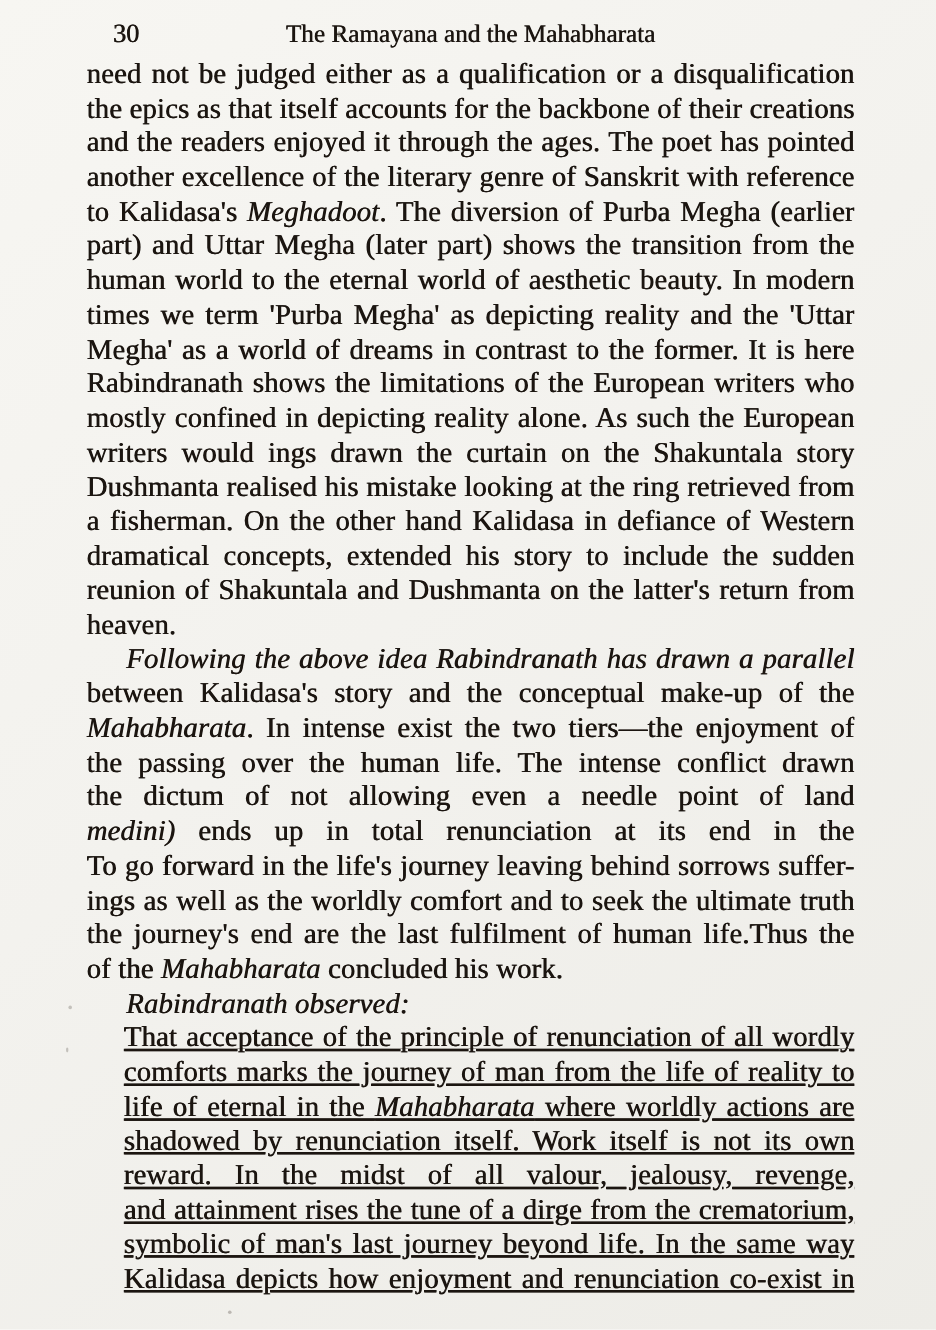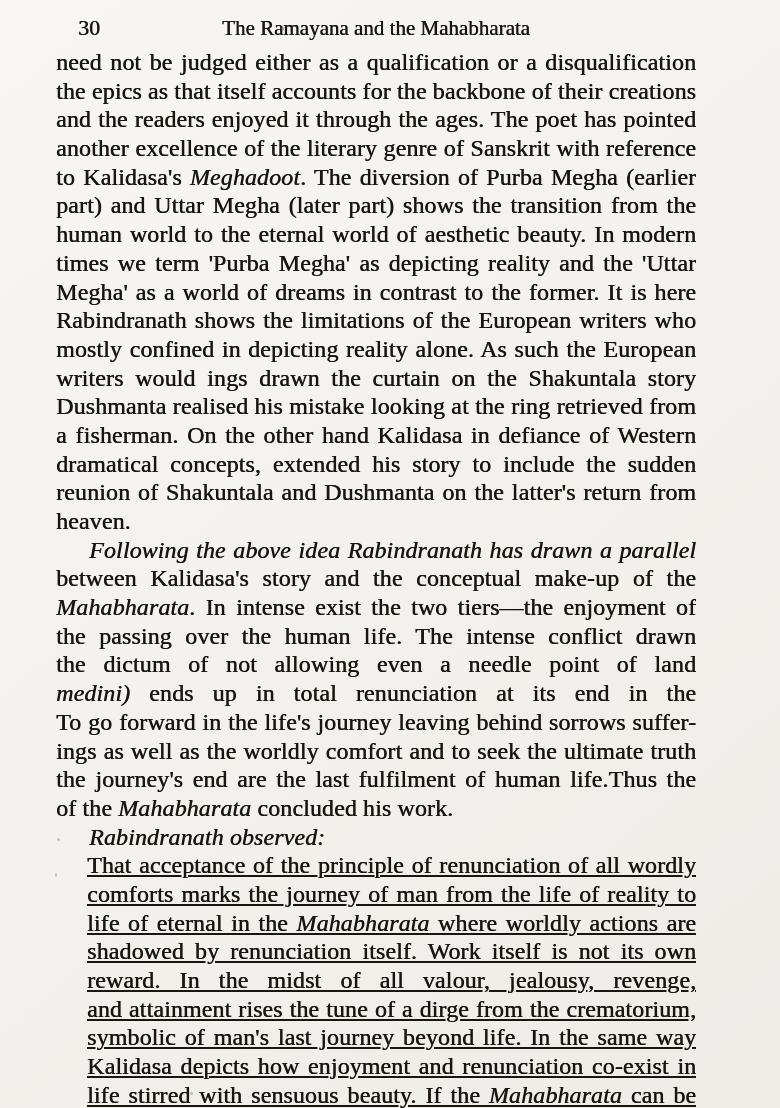--- a/index.html
+++ b/index.html
@@ -4,21 +4,21 @@
 <style>
   html,body{margin:0;padding:0;}
   .page{
     position:relative;
     width:780px;height:1108px;
     background:linear-gradient(140deg,#f7f6f2 0%,#f3f2ee 45%,#edecE7 100%);
     overflow:hidden;
     font-family:"Liberation Serif","DejaVu Serif",serif;
     color:#1b1510;
   }
-  .content{position:absolute;left:56px;top:15px;width:640px;}
+  .content{position:absolute;left:72px;top:15px;width:640px;}
   .header{position:relative;height:31px;}
   .pagenum{
     position:absolute;left:22px;top:0;
     font-size:22px;line-height:26px;
     text-shadow:0.5px 0 currentColor;
   }
   .title{
     text-align:center;font-size:21px;line-height:26px;
     text-shadow:0.45px 0 currentColor;
   }
@@ -84,21 +84,20 @@
         </div>
         <div class="para quote">
           <div class="line just"><span>That acceptance of the principle of renunciation of all wordly</span></div>
           <div class="line just"><span>comforts marks the journey of man from the life of reality to the</span></div>
           <div class="line just"><span>life of eternal in the </span><span class="it">Mahabharata</span><span> where worldly actions are</span></div>
           <div class="line just"><span>shadowed by renunciation itself. Work itself is not its own</span></div>
           <div class="line just"><span>reward. In the midst of all valour, jealousy, revenge, endeavour</span></div>
           <div class="line just"><span>and attainment rises the tune of a dirge from the crematorium,</span></div>
           <div class="line just"><span>symbolic of man's last journey beyond life. In the same way</span></div>
           <div class="line just"><span>Kalidasa depicts how enjoyment and renunciation co-exist in</span></div>
-          <div class="line just"><span>life stirred with sensuous beauty. If the </span><span class="it">Mahabharata</span><span> can be</span></div>
         </div>
       </div>
   </div>
 
   <div class="speck" style="left:281px;top:26px;width:3px;height:5px;opacity:.55"></div>
   <div class="speck" style="left:57px;top:838px;width:3px;height:3px;opacity:.35"></div>
   <div class="speck" style="left:55px;top:873px;width:2px;height:4px;opacity:.35"></div>
   <div class="speck" style="left:190px;top:1092px;width:3px;height:3px;opacity:.4"></div>
 </div>
 

